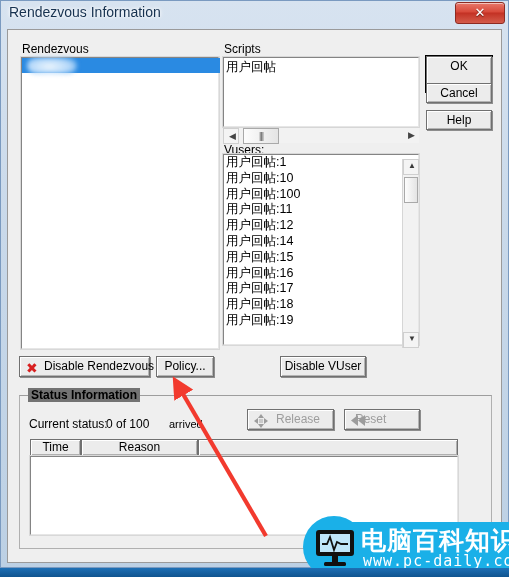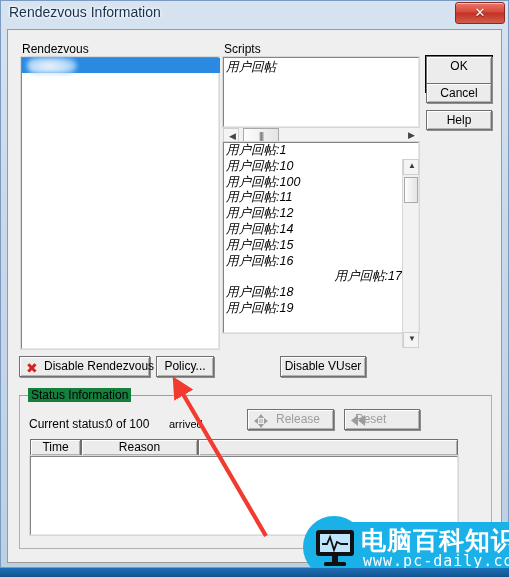--- a/index.html
+++ b/index.html
@@ -53,21 +53,20 @@
   
   .sunken{
     position:absolute;background:#fff;box-sizing:border-box;
     border-top:1px solid #848484;border-left:1px solid #848484;
     border-right:1px solid #e6e6e6;border-bottom:1px solid #e6e6e6;
     outline:1px solid #d8d8d8;
   }
   .listitem{
     font-size:12.5px;line-height:16px;padding-left:2px;white-space:nowrap;
     font-family:"Liberation Sans","DejaVu Sans",sans-serif;
-    font-style:italic;
   }
   .sel{background:#2a8ae2;color:#fff;}
 
   
   .btn{
     position:absolute;box-sizing:border-box;
     background:#ececec;
     border:1px solid #707070;
     box-shadow:inset 1px 1px 0 #ffffff, inset -1px -1px 0 #b4b4b4, 1px 1px 0 #8d8d8d;
     font-size:12px;color:#000;text-align:center;cursor:pointer;
@@ -77,22 +76,23 @@
   .btn span.t{display:block;}
   .btn.disabled{color:#9d9d9d;}
   .btn.defaulted{box-shadow:inset 1px 1px 0 #ffffff, inset -1px -1px 0 #b4b4b4, 1px 1px 0 #8d8d8d, 0 0 0 1px #000;}
 
   
   .group{
     position:absolute;box-sizing:border-box;
     border:1px solid #b0b0b0;border-top-color:#9d9d9d;
   }
   .group-title{
-    position:absolute;background:#15803d;padding:0 3px;font-size:12px;color:#000;
+    position:absolute;background:#737373;padding:0 3px;font-size:12px;color:#000;
     white-space:nowrap;
+    font-weight:bold;
   }
 
   
   .vsb{
     position:absolute;width:16px;background:#f2f2f2;
     border-left:1px solid #d6d6d6;box-sizing:border-box;
   }
   .sb-arrow{
     position:absolute;width:16px;height:16px;background:#f4f4f4;
     border:1px solid #cfcfcf;box-sizing:border-box;
@@ -183,31 +183,31 @@
         </div>
         <div class="sb-thumb" style="left:20px;top:0;width:36px;height:16px;">
           <div style="position:absolute;left:0;top:0;width:34px;height:14px;line-height:14px;text-align:center;font-size:9px;color:#555;letter-spacing:-1px;">|||</div>
         </div>
         <div class="sb-arrow" style="right:0;top:0;border:none;background:transparent;">
           <div style="position:absolute;left:5px;top:3px;font-size:9px;line-height:9px;color:#444;">▶</div>
         </div>
       </div>
 
       <div class="lbl" style="left:216px;top:113px;text-align:center;">Vusers:</div>
-      <div class="sunken" style="left:215px;top:112px;width:196px;height:191px;">
+      <div class="sunken" style="left:215px;top:124px;width:196px;height:191px;">
         <div id="vusers-items" style="position:absolute;left:0;top:0;">
             <div class="listitem" style="height: 15.8px; line-height: 15.8px; width: 176px;">用户回帖:1</div>
             <div class="listitem" style="height: 15.8px; line-height: 15.8px; width: 176px;">用户回帖:10</div>
             <div class="listitem" style="height: 15.8px; line-height: 15.8px; width: 176px;">用户回帖:100</div>
             <div class="listitem" style="height: 15.8px; line-height: 15.8px; width: 176px;">用户回帖:11</div>
             <div class="listitem" style="height: 15.8px; line-height: 15.8px; width: 176px;">用户回帖:12</div>
             <div class="listitem" style="height: 15.8px; line-height: 15.8px; width: 176px;">用户回帖:14</div>
             <div class="listitem" style="height: 15.8px; line-height: 15.8px; width: 176px;">用户回帖:15</div>
             <div class="listitem" style="height: 15.8px; line-height: 15.8px; width: 176px;">用户回帖:16</div>
-            <div class="listitem" style="height: 15.8px; line-height: 15.8px; width: 176px; text-align: right;">用户回帖:17</div>
+            <div class="listitem" style="height: 15.8px; line-height: 15.8px; width: 176px;">用户回帖:17</div>
             <div class="listitem" style="height: 15.8px; line-height: 15.8px; width: 176px;">用户回帖:18</div>
             <div class="listitem" style="height: 15.8px; line-height: 15.8px; width: 176px;">用户回帖:19</div>
           </div>
       </div>
 
       <div class="vsb" style="left:394px;top:129px;height:189px;">
         <div class="sb-arrow" style="left:0;top:0;">
           <div style="position:absolute;left:4px;top:2px;font-size:8px;line-height:8px;color:#3a3a3a;">▲</div>
         </div>
         <div class="sb-thumb" style="left:1px;top:18px;width:14px;height:26px;"></div>

